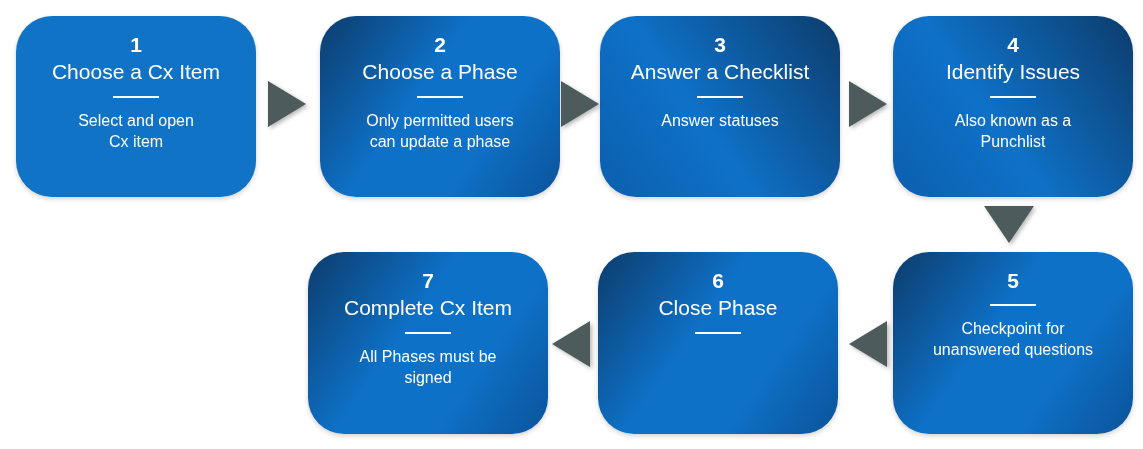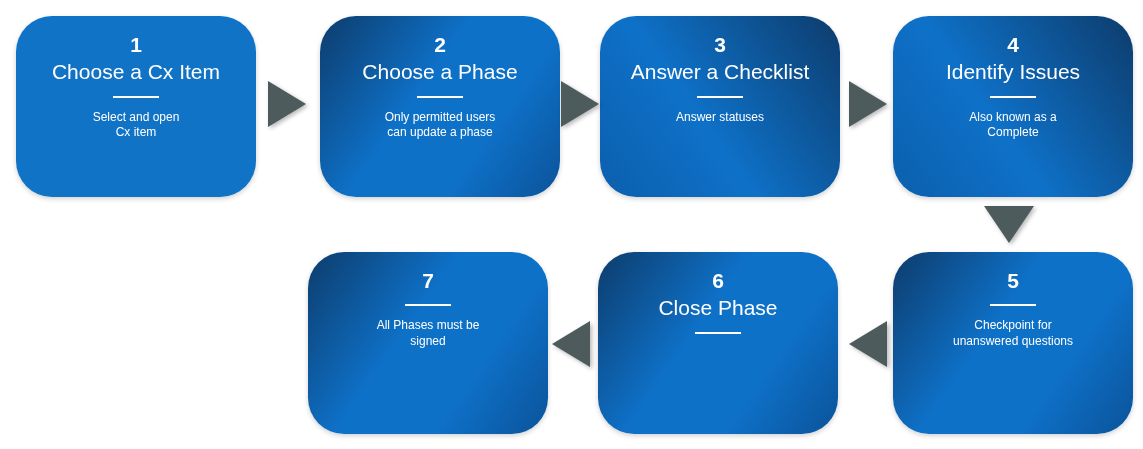--- a/index.html
+++ b/index.html
@@ -49,21 +49,21 @@
     font-weight: normal;
     line-height: 1.3;
   }
   .divider {
     width: 46px;
     height: 2px;
     background: #ffffff;
     margin: 10px 0 12px 0;
   }
   .step-desc {
-    font-size: 12px;
+    font-size: 16px;
     line-height: 1.32;
     white-space: pre-line;
   }
   
   #box-1 { left: 16px;  top: 16px;  }
   #box-2 { left: 320px; top: 16px;  }
   #box-3 { left: 600px; top: 16px;  }
   #box-4 { left: 893px; top: 16px;  }
   #box-5 { left: 893px; top: 252px; height: 182px; }
   #box-6 { left: 598px; top: 252px; height: 182px; }
@@ -124,38 +124,39 @@
     <div class="step-title">Answer a Checklist</div>
     <div class="divider"></div>
     <div class="step-desc">Answer statuses</div>
   </div>
 
   <div class="step-box fill-tr" id="box-4">
     <div class="step-number">4</div>
     <div class="step-title">Identify Issues</div>
     <div class="divider"></div>
     <div class="step-desc">Also known as a
-Complete</div>
+Punchlist</div>
   </div>
 
   <div class="step-box fill-tl" id="box-5">
     <div class="step-number">5</div>
     <div class="divider"></div>
     <div class="step-desc">Checkpoint for
 unanswered questions</div>
   </div>
 
   <div class="step-box fill-tl" id="box-6">
     <div class="step-number">6</div>
     <div class="step-title">Close Phase</div>
     <div class="divider"></div>
   </div>
 
   <div class="step-box fill-tl" id="box-7">
     <div class="step-number">7</div>
+    <div class="step-title">Complete Cx Item</div>
     <div class="divider"></div>
     <div class="step-desc">All Phases must be
 signed</div>
   </div>
 
   <div class="arrow arrow-right" id="arrow-1-2"></div>
   <div class="arrow arrow-right" id="arrow-2-3"></div>
   <div class="arrow arrow-right" id="arrow-3-4"></div>
   <div class="arrow arrow-down" id="arrow-4-5"></div>
   <div class="arrow arrow-left" id="arrow-5-6"></div>

